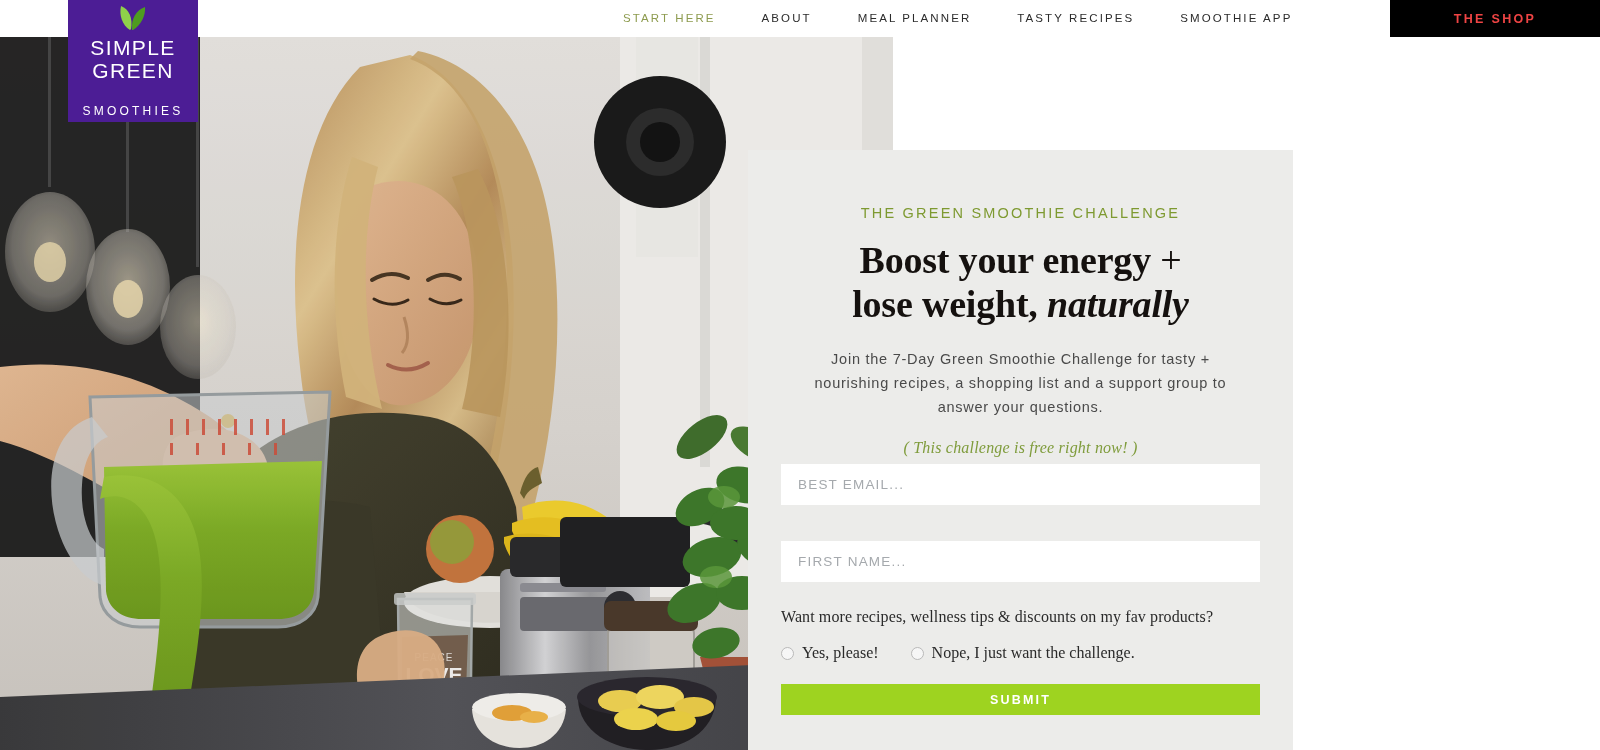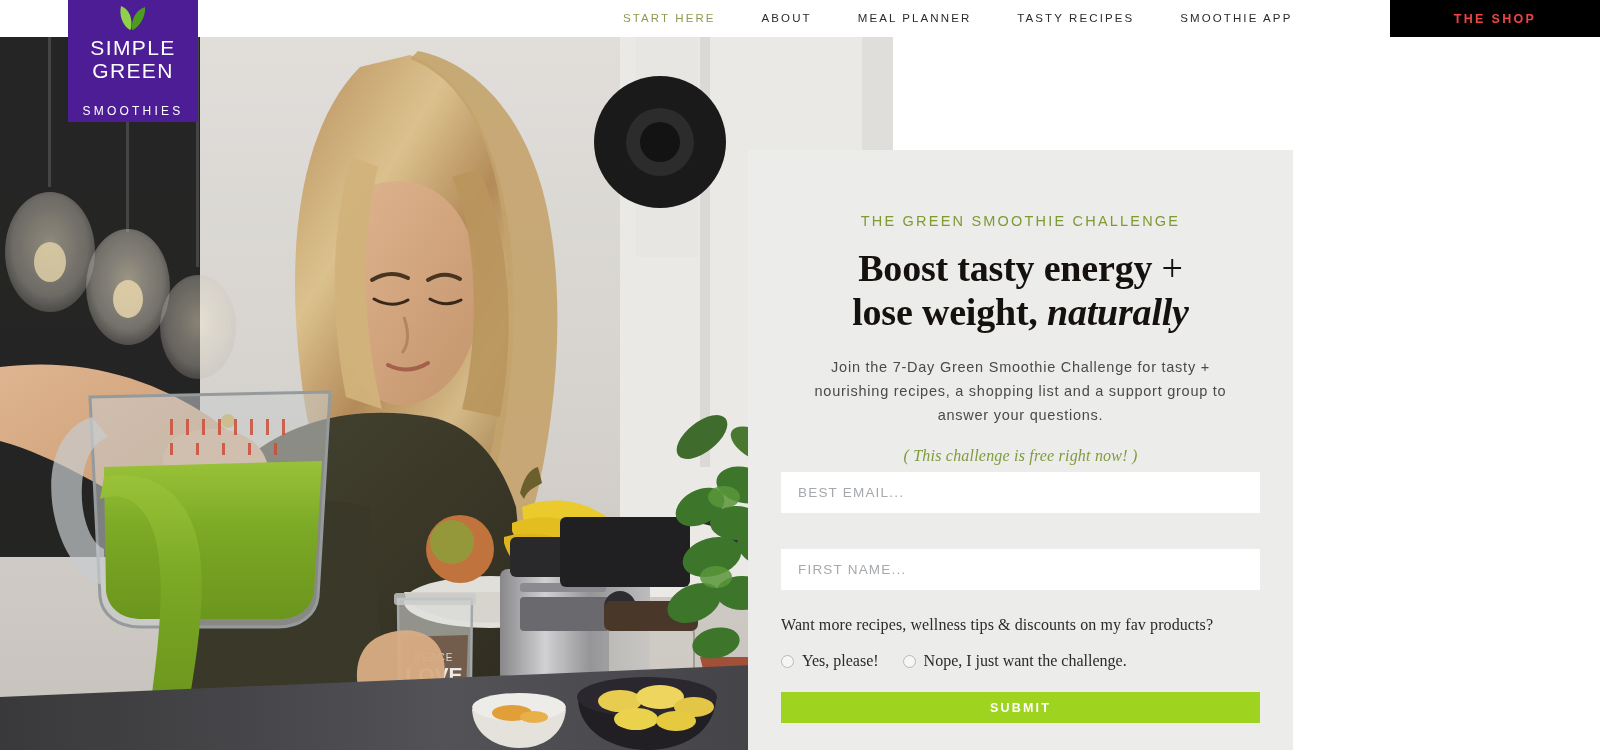--- a/index.html
+++ b/index.html
@@ -56,21 +56,21 @@
   
   .hero {
     position:absolute; top:37px; left:0; width:893px; height:713px;
     overflow:hidden; background:#b9b3ad; z-index:10;
   }
   .hero-canvas { position:absolute; inset:0; }
 
   
   .panel {
     position:absolute; top:150px; left:748px; width:545px; height:600px;
-    background:#ececea; z-index:30; padding:8px 33px;
+    background:#ececea; z-index:30; padding:0 33px;
   }
   .eyebrow {
     margin-top:55px; text-align:center;
     font-family:"Liberation Sans", sans-serif;
     font-size:14.5px; font-weight:400; letter-spacing:2.2px; color:#7e9a31;
   }
   .headline {
     margin-top:17px; text-align:center;
     font-family:"Liberation Serif", serif;
     font-size:38px; font-weight:700; color:#15110f;
@@ -100,21 +100,21 @@
   .field::placeholder { color:#a5a9ad; letter-spacing:1.2px; }
   .field-first { margin-top:36px; }
   .field-email { margin-top:7px; }
 
   .optin-q {
     margin-top:26px; text-align:left;
     font-family:"Liberation Serif", serif;
     font-size:16px; color:#2a2a2a; letter-spacing:0.1px;
   }
   .radio-row {
-    margin-top:18px; display:flex; align-items:flex-end; gap:8px;
+    margin-top:18px; display:flex; align-items:flex-end; gap:16px;
     font-family:"Liberation Serif", serif; font-size:16px; color:#2a2a2a;
   }
   .radio-opt { display:flex; align-items:center; }
   .radio-opt + .radio-opt { margin-left:16px; }
   .radio-dot {
     width:13px; height:13px; border-radius:50%;
     border:1px solid #b9b9b9; background:#f6f6f6; cursor:pointer;
     flex:0 0 auto;
   }
   .radio-label { margin-left:8px; white-space:nowrap; }
@@ -336,21 +336,21 @@
       </g>
 
       <rect x="0" y="0" width="893" height="713" fill="#000000" opacity="0.03"></rect>
     </svg>
   </div>
 
   <div class="panel">
     <div class="eyebrow">THE GREEN SMOOTHIE CHALLENGE</div>
 
     <div class="headline">
-      <span>Boost tasty energy </span><span class="plus">+</span><br>
+      <span>Boost your energy </span><span class="plus">+</span><br>
       <span>lose weight, </span><span class="it">naturally</span>
     </div>
 
     <div class="subcopy">Join the 7-Day Green Smoothie Challenge for tasty + nourishing recipes, a shopping list and a support group to answer your questions.</div>
 
     <div class="freeline">( This challenge is free right now! )</div>
 
     <input class="field field-email" type="email" placeholder="BEST EMAIL..." style="">
 
     <input class="field field-first" type="text" placeholder="FIRST NAME..." style="">

